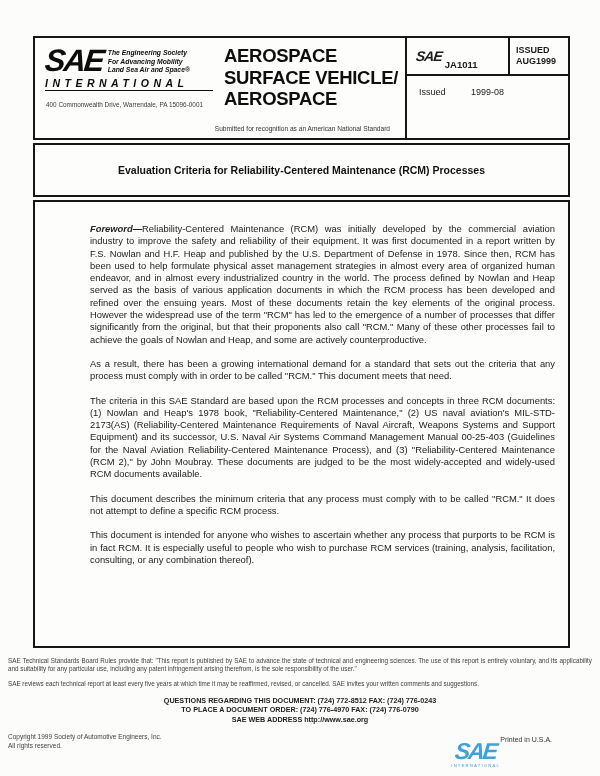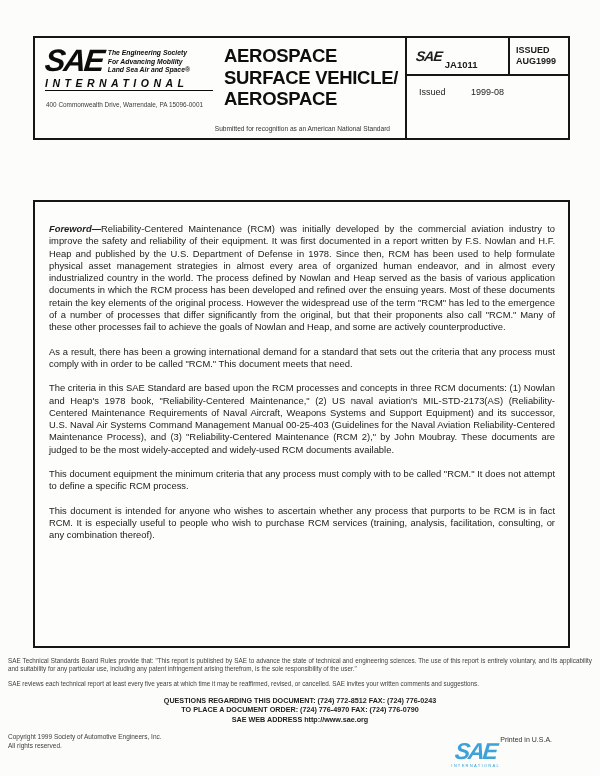--- a/index.html
+++ b/index.html
@@ -69,20 +69,21 @@
 
   
   .body-box {
     position:absolute; left:33px; top:200px; width:537px; height:448px;
     border:2px solid #161616; background:#fdfdfc;
     padding:21px 13px 0 14px;
   }
   .para {
     font-size:9.4px; line-height:12.3px; text-align:justify; color:#222;
     margin-bottom:12px;
+    margin-left:41px;
   }
   .bi { font-weight:700; font-style:italic; }
 
   
   .legal {
     position:absolute; left:8px; font-size:6.3px; line-height:8.2px; color:#3d3d3d;
     width:584px; text-align:justify;
   }
   .legal-1 { top:657px; }
   .legal-2 { top:680px; }
@@ -147,26 +148,29 @@
           <span>AUG1999</span>
         </div>
       </div>
       <div class="issued-row">
         <span class="issued-label">Issued</span>
         <span>1999-08</span>
       </div>
     </div>
   </div>
 
+  <div class="title-box">
+    <div class="title">Evaluation Criteria for Reliability-Centered Maintenance (RCM) Processes</div>
+  </div>
 
   <div class="body-box">
     <p class="para"><span class="bi">Foreword</span><span class="bi">—</span><span>Reliability-Centered Maintenance (RCM) was initially developed by the commercial aviation industry to improve the safety and reliability of their equipment.  It was first documented in a report written by F.S. Nowlan and H.F. Heap and published by the U.S. Department of Defense in 1978.  Since then, RCM has been used to help formulate physical asset management strategies in almost every area of organized human endeavor, and in almost every industrialized country in the world.  The process defined by Nowlan and Heap served as the basis of various application documents in which the RCM process has been developed and refined over the ensuing years.  Most of these documents retain the key elements of the original process.  However the widespread use of the term "RCM" has led to the emergence of a number of processes that differ significantly from the original, but that their proponents also call "RCM."  Many of these other processes fail to achieve the goals of Nowlan and Heap, and some are actively counterproductive.</span></p>
     <p class="para">As a result, there has been a growing international demand for a standard that sets out the criteria that any process must comply with in order to be called "RCM."  This document meets that need.</p>
     <p class="para">The criteria in this SAE Standard are based upon the RCM processes and concepts in three RCM documents: (1) Nowlan and Heap's 1978 book, "Reliability-Centered Maintenance," (2) US naval aviation's MIL-STD-2173(AS) (Reliability-Centered Maintenance Requirements of Naval Aircraft, Weapons Systems and Support Equipment) and its successor, U.S. Naval Air Systems Command Management Manual 00-25-403 (Guidelines for the Naval Aviation Reliability-Centered Maintenance Process), and (3) "Reliability-Centered Maintenance (RCM 2)," by John Moubray.  These documents are judged to be the most widely-accepted and widely-used RCM documents available.</p>
-    <p class="para">This document equipment the minimum criteria that any process must comply with to be called "RCM."  It does not attempt to define a specific RCM process.</p>
+    <p class="para">This document describes the minimum criteria that any process must comply with to be called "RCM."  It does not attempt to define a specific RCM process.</p>
     <p class="para">This document is intended for anyone who wishes to ascertain whether any process that purports to be RCM is in fact RCM.  It is especially useful to people who wish to purchase RCM services (training, analysis, facilitation, consulting, or any combination thereof).</p>
   </div>
 
   <div class="legal legal-1">SAE Technical Standards Board Rules provide that: "This report is published by SAE to advance the state of technical and engineering sciences. The use of this report is entirely voluntary, and its applicability and suitability for any particular use, including any patent infringement arising therefrom, is the sole responsibility of the user."</div>
   <div class="legal legal-2">SAE reviews each technical report at least every five years at which time it may be reaffirmed, revised, or cancelled. SAE invites your written comments and suggestions.</div>
 
   <div class="questions">
     <div>QUESTIONS REGARDING THIS DOCUMENT: (724) 772-8512 FAX: (724) 776-0243</div>
     <div>TO PLACE A DOCUMENT ORDER: (724) 776-4970 FAX: (724) 776-0790</div>
     <div>SAE WEB ADDRESS  http://www.sae.org</div>

